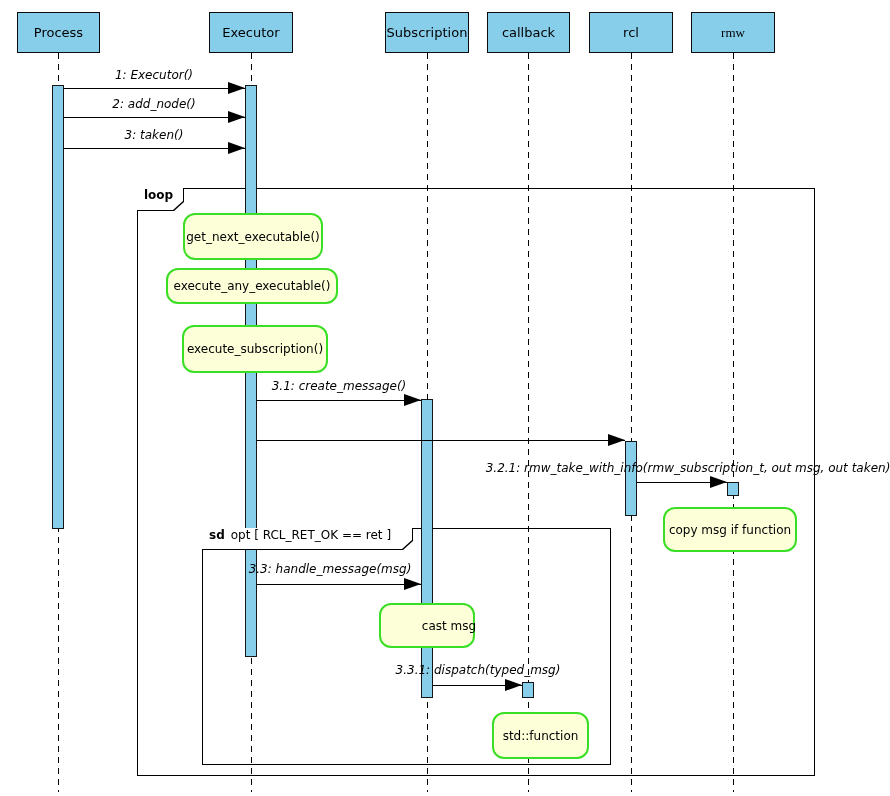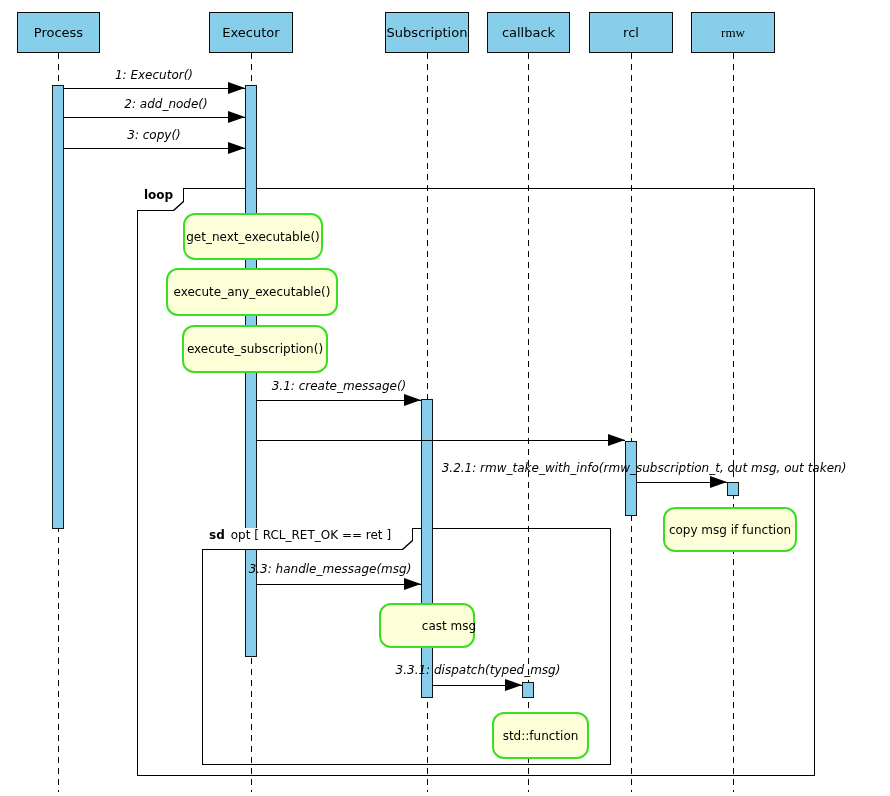--- a/index.html
+++ b/index.html
@@ -110,51 +110,51 @@
   <div class="activation" style="left:245px; top:85px;  height:572px;"></div>
   <div class="activation" style="left:421px; top:399px; height:299px;"></div>
   <div class="activation" style="left:625px; top:441px; height:75px;"></div>
   <div class="activation" style="left:727px; top:482px; height:14px;"></div>
   <div class="activation" style="left:522px; top:682px; height:16px;"></div>
 
   <div class="msg-label" style="left:154px; top:68px;">1: Executor()</div>
   <div class="msg-line" style="left:64px;  top:88px;  width:181px;"></div>
   <div class="msg-head" style="left:228px; top:82px;"></div>
 
-  <div class="msg-label" style="left:154px; top:97px;margin-left:12px;">2: add_node()</div>
+  <div class="msg-label" style="left:154px; top:97px;">2: add_node()</div>
   <div class="msg-line" style="left:64px;  top:117px; width:181px;"></div>
   <div class="msg-head" style="left:228px; top:111px;"></div>
 
-  <div class="msg-label" style="left:154px; top:128px;">3: copy()</div>
+  <div class="msg-label" style="left:154px; top:128px;">3: taken()</div>
   <div class="msg-line" style="left:64px;  top:148px; width:181px;"></div>
   <div class="msg-head" style="left:228px; top:142px;"></div>
 
   <div class="msg-label" style="left:339px; top:379px;">3.1: create_message()</div>
   <div class="msg-line" style="left:257px; top:400px; width:164px;"></div>
   <div class="msg-head" style="left:404px; top:394px;"></div>
 
   <div class="msg-line" style="left:257px; top:440px; width:368px;"></div>
   <div class="msg-head" style="left:608px; top:434px;"></div>
 
-  <div class="msg-label" style="left:644px; top:461px;">3.2.1: rmw_take_with_info(rmw_subscription_t, out msg, out taken)</div>
+  <div class="msg-label" style="left:688px; top:461px;">3.2.1: rmw_take_with_info(rmw_subscription_t, out msg, out taken)</div>
   <div class="msg-line" style="left:637px; top:482px; width:90px;"></div>
   <div class="msg-head" style="left:710px; top:476px;"></div>
 
   <div class="msg-label" style="left:330px; top:562px;">3.3: handle_message(msg)</div>
   <div class="msg-line" style="left:257px; top:584px; width:164px;"></div>
   <div class="msg-head" style="left:404px; top:578px;"></div>
 
   <div class="msg-label" style="left:478px; top:663px;">3.3.1: dispatch(typed_msg)</div>
   <div class="msg-line" style="left:433px; top:685px; width:89px;"></div>
   <div class="msg-head" style="left:505px; top:679px;"></div>
 
   <div class="action" style="left:183px; top:213px; width:140px; height:47px;">
       <span>get_next_executable()</span>
     </div>
-  <div class="action" style="left:166px; top:268px; width:172px; height:48px;">
+  <div class="action" style="left:166px; top:268px; width:172px; height:36px;">
       <span>execute_any_executable()</span>
     </div>
   <div class="action" style="left:182px; top:325px; width:146px; height:48px;">
       <span>execute_subscription()</span>
     </div>
   <div class="action" style="left:663px; top:507px; width:134px; height:45px;">
       <span>copy msg if function</span>
     </div>
   <div class="action" style="left:379px; top:603px; width:96px;  height:45px;padding-left:44px;">
       <span>cast msg</span>

